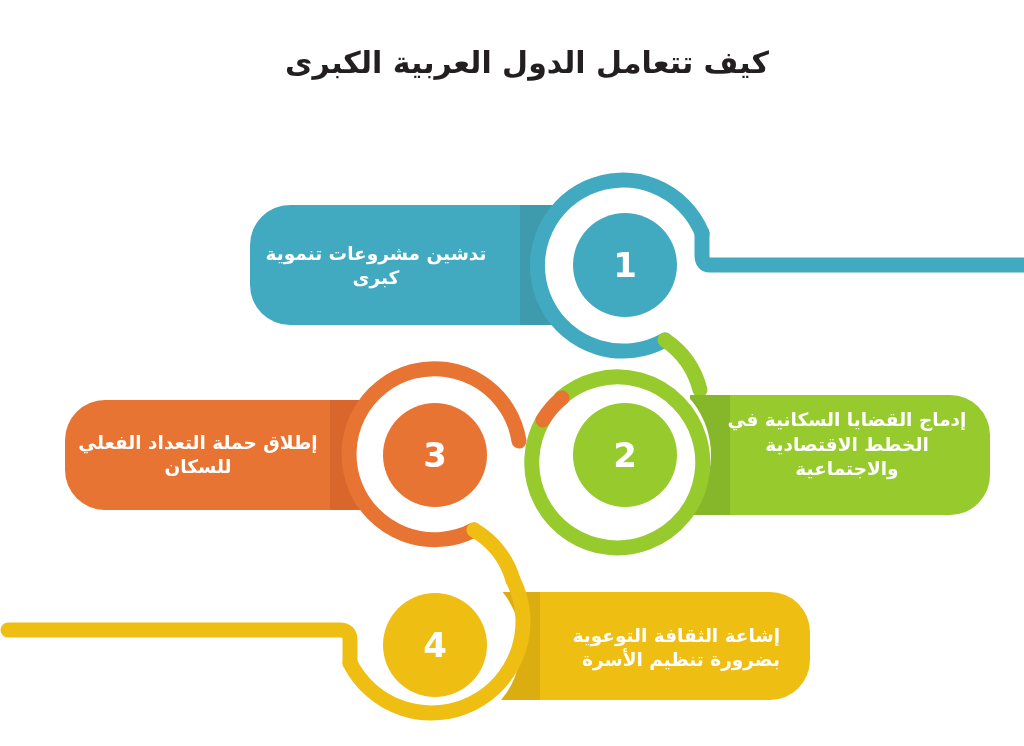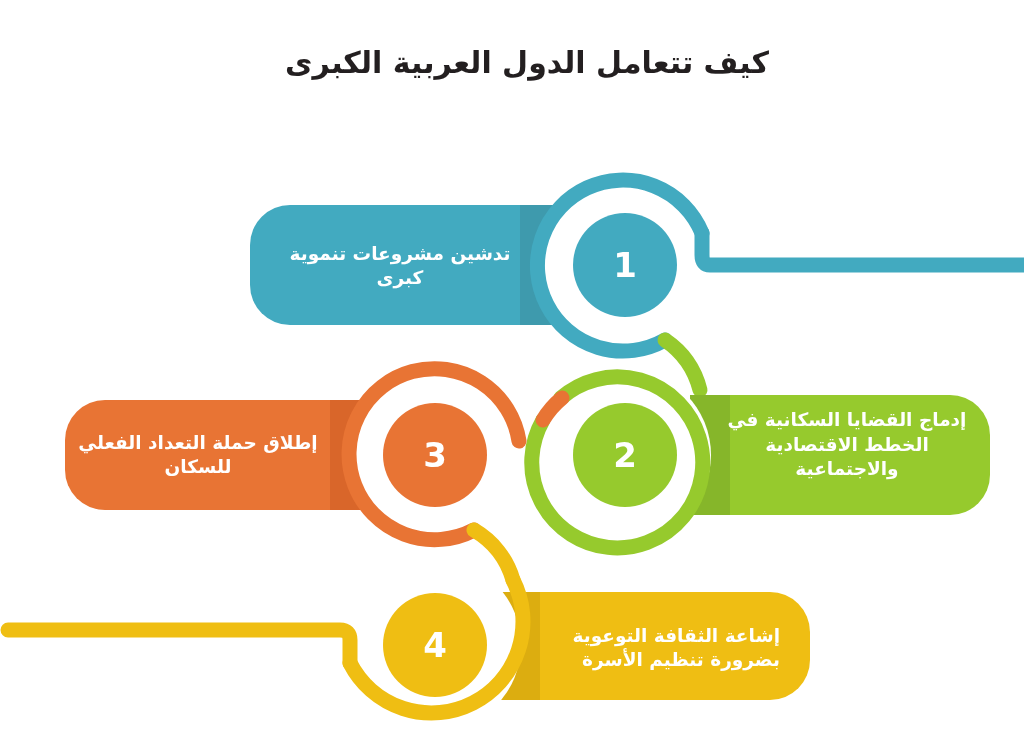--- a/index.html
+++ b/index.html
@@ -36,21 +36,21 @@
     position:absolute;
     direction:rtl;
     color:#ffffff;
     font-weight:bold;
     font-size:18.5px;
     line-height:1.32;
     display:flex;
     align-items:center;
     box-sizing:border-box;
   }
-  .pl-1{left:272px;top:208px;width:250px;height:116px;justify-content:center;text-align:center;padding-left:6px;}
+  .pl-1{left:248px;top:208px;width:250px;height:116px;justify-content:center;text-align:center;padding-left:6px;}
   .pl-2{left:722px;top:386px;width:258px;height:118px;justify-content:center;text-align:center;padding-right:8px;}
   .pl-3{left:70px;top:400px;width:252px;height:110px;justify-content:center;text-align:center;padding-left:4px;}
   .pl-4{left:524px;top:596px;width:262px;height:104px;justify-content:center;text-align:right;padding-right:6px;}
 
   .num{
     position:absolute;
     color:#ffffff;
     font-size:34px;
     font-weight:bold;
     width:60px;text-align:center;

